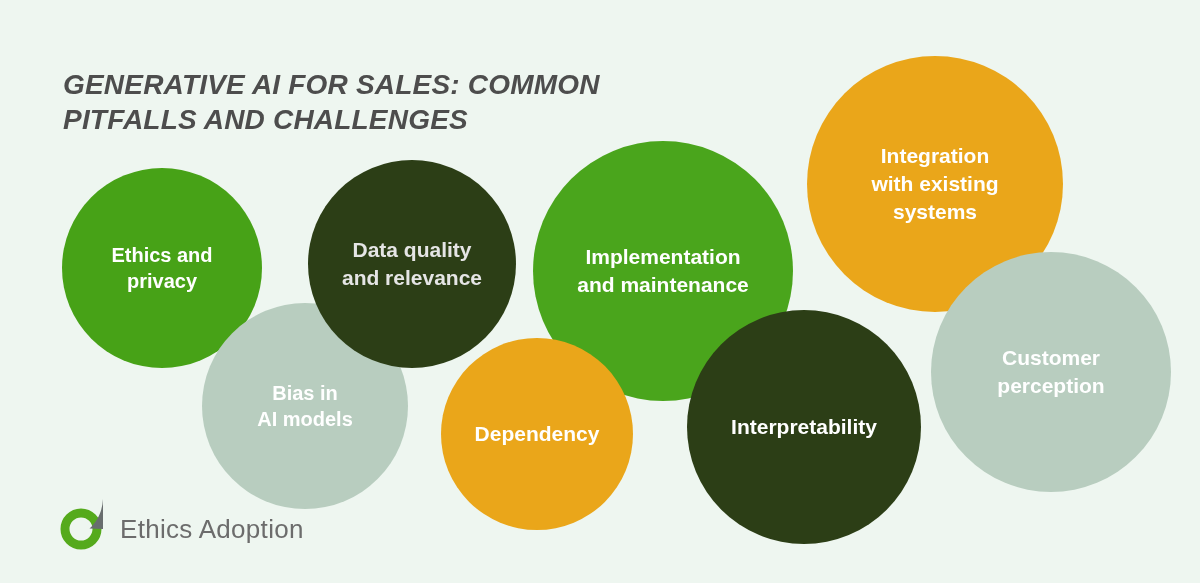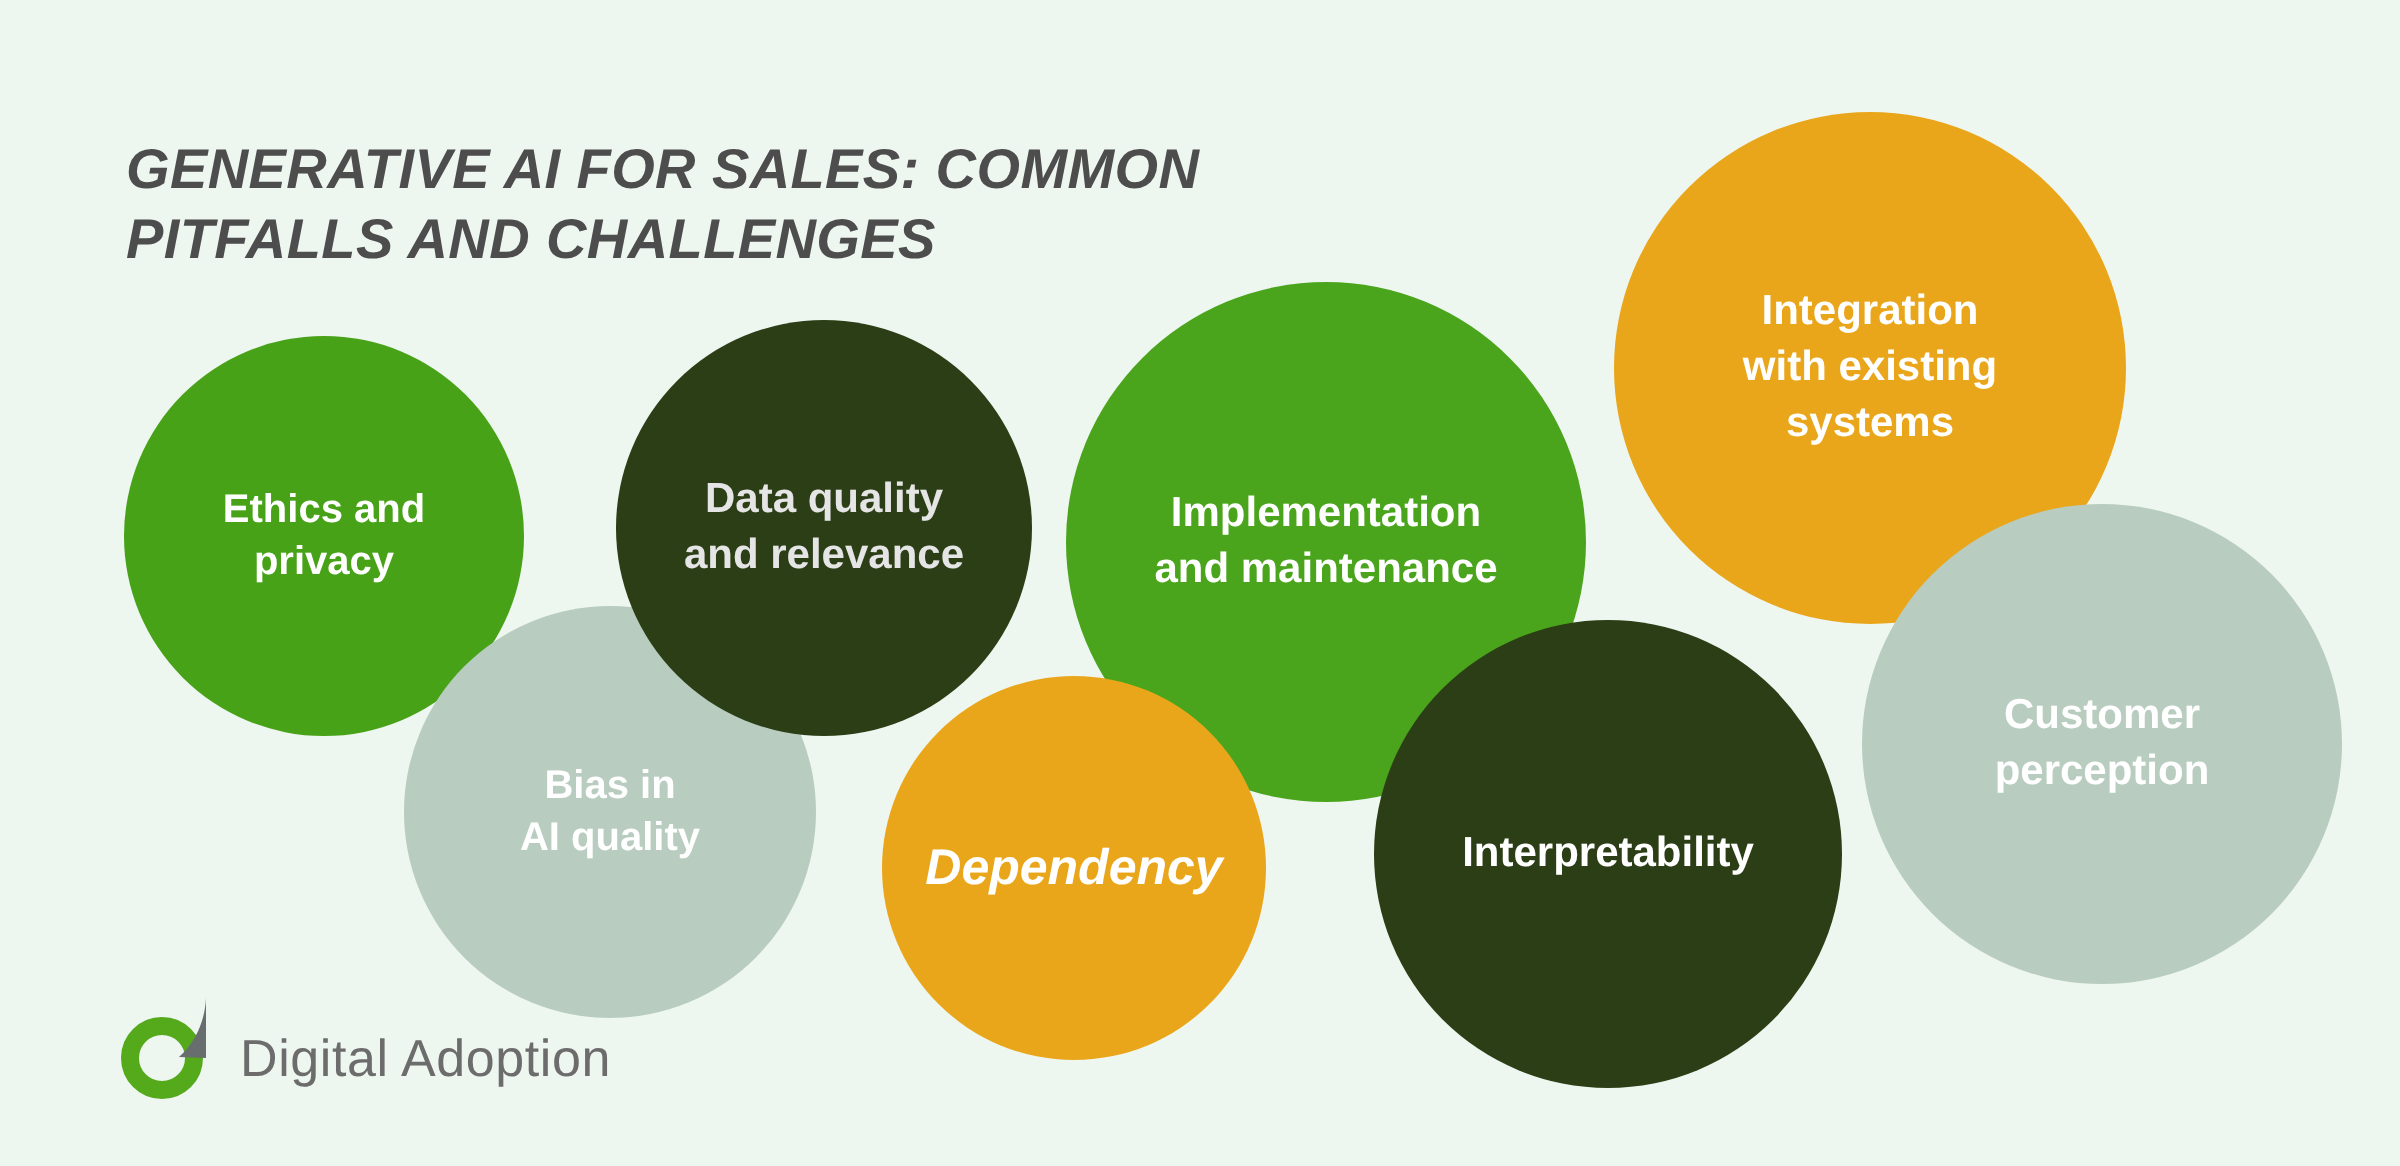--- a/index.html
+++ b/index.html
@@ -37,21 +37,21 @@
     text-align: center;
     font-weight: bold;
     white-space: pre-line;
     line-height: 1.32;
   }
   
   .c-ethics         { left:  62px; top: 168px; width: 200px; height: 200px; font-size: 20px; }
   .c-bias           { left: 202px; top: 303px; width: 206px; height: 206px; font-size: 20px; }
   .c-dataquality    { left: 308px; top: 160px; width: 208px; height: 208px; font-size: 21px; }
   .c-implementation { left: 533px; top: 141px; width: 260px; height: 260px; font-size: 21px; }
-  .c-dependency     { left: 441px; top: 338px; width: 192px; height: 192px; font-size: 25px; font-style: italic; }
+  .c-dependency     { left: 441px; top: 338px; width: 192px; height: 192px; font-size: 21px; }
   .c-interpretability{ left: 687px; top: 310px; width: 234px; height: 234px; font-size: 21px; }
   .c-integration    { left: 807px; top:  56px; width: 256px; height: 256px; font-size: 21px; }
   .c-customer       { left: 931px; top: 252px; width: 240px; height: 240px; font-size: 21px; }
 
   .logo {
     position: absolute;
     left: 58px;
     top: 496px;
     display: flex;
     align-items: center;
@@ -72,21 +72,21 @@
   <h1 class="title">GENERATIVE AI FOR SALES: COMMON
 PITFALLS AND CHALLENGES</h1>
 
   <div class="bubble c-ethics" style="background: rgb(71, 162, 23); color: rgb(255, 255, 255);">
     <span>Ethics and
 privacy</span>
   </div>
 
   <div class="bubble c-bias" style="background: rgb(184, 205, 191); color: rgb(255, 255, 255);">
     <span>Bias in
-AI quality</span>
+AI models</span>
   </div>
 
   <div class="bubble c-dataquality" style="background: rgb(44, 62, 22); color: #e5e5e5;">
     <span>Data quality
 and relevance</span>
   </div>
 
   <div class="bubble c-implementation" style="background: rgb(74, 165, 28); color: rgb(255, 255, 255);">
     <span>Implementation
 and maintenance</span>
@@ -111,16 +111,16 @@
 perception</span>
   </div>
 
   <div class="logo">
     <svg width="52" height="56" viewBox="0 0 52 56">
 
       <circle cx="23" cy="33" r="16" fill="none" stroke="var(--logo_green, #55aa1c)" stroke-width="9"></circle>
 
       <path d="M45 3 C44.5 14 40 25 31.5 32.5 L45 33 Z" fill="var(--logo_fin, #686d6e)"></path>
     </svg>
-    <span class="logo-text">Digital Adoption</span>
+    <span class="logo-text">Ethics Adoption</span>
   </div>
 
 </div>
 
 </body></html>

